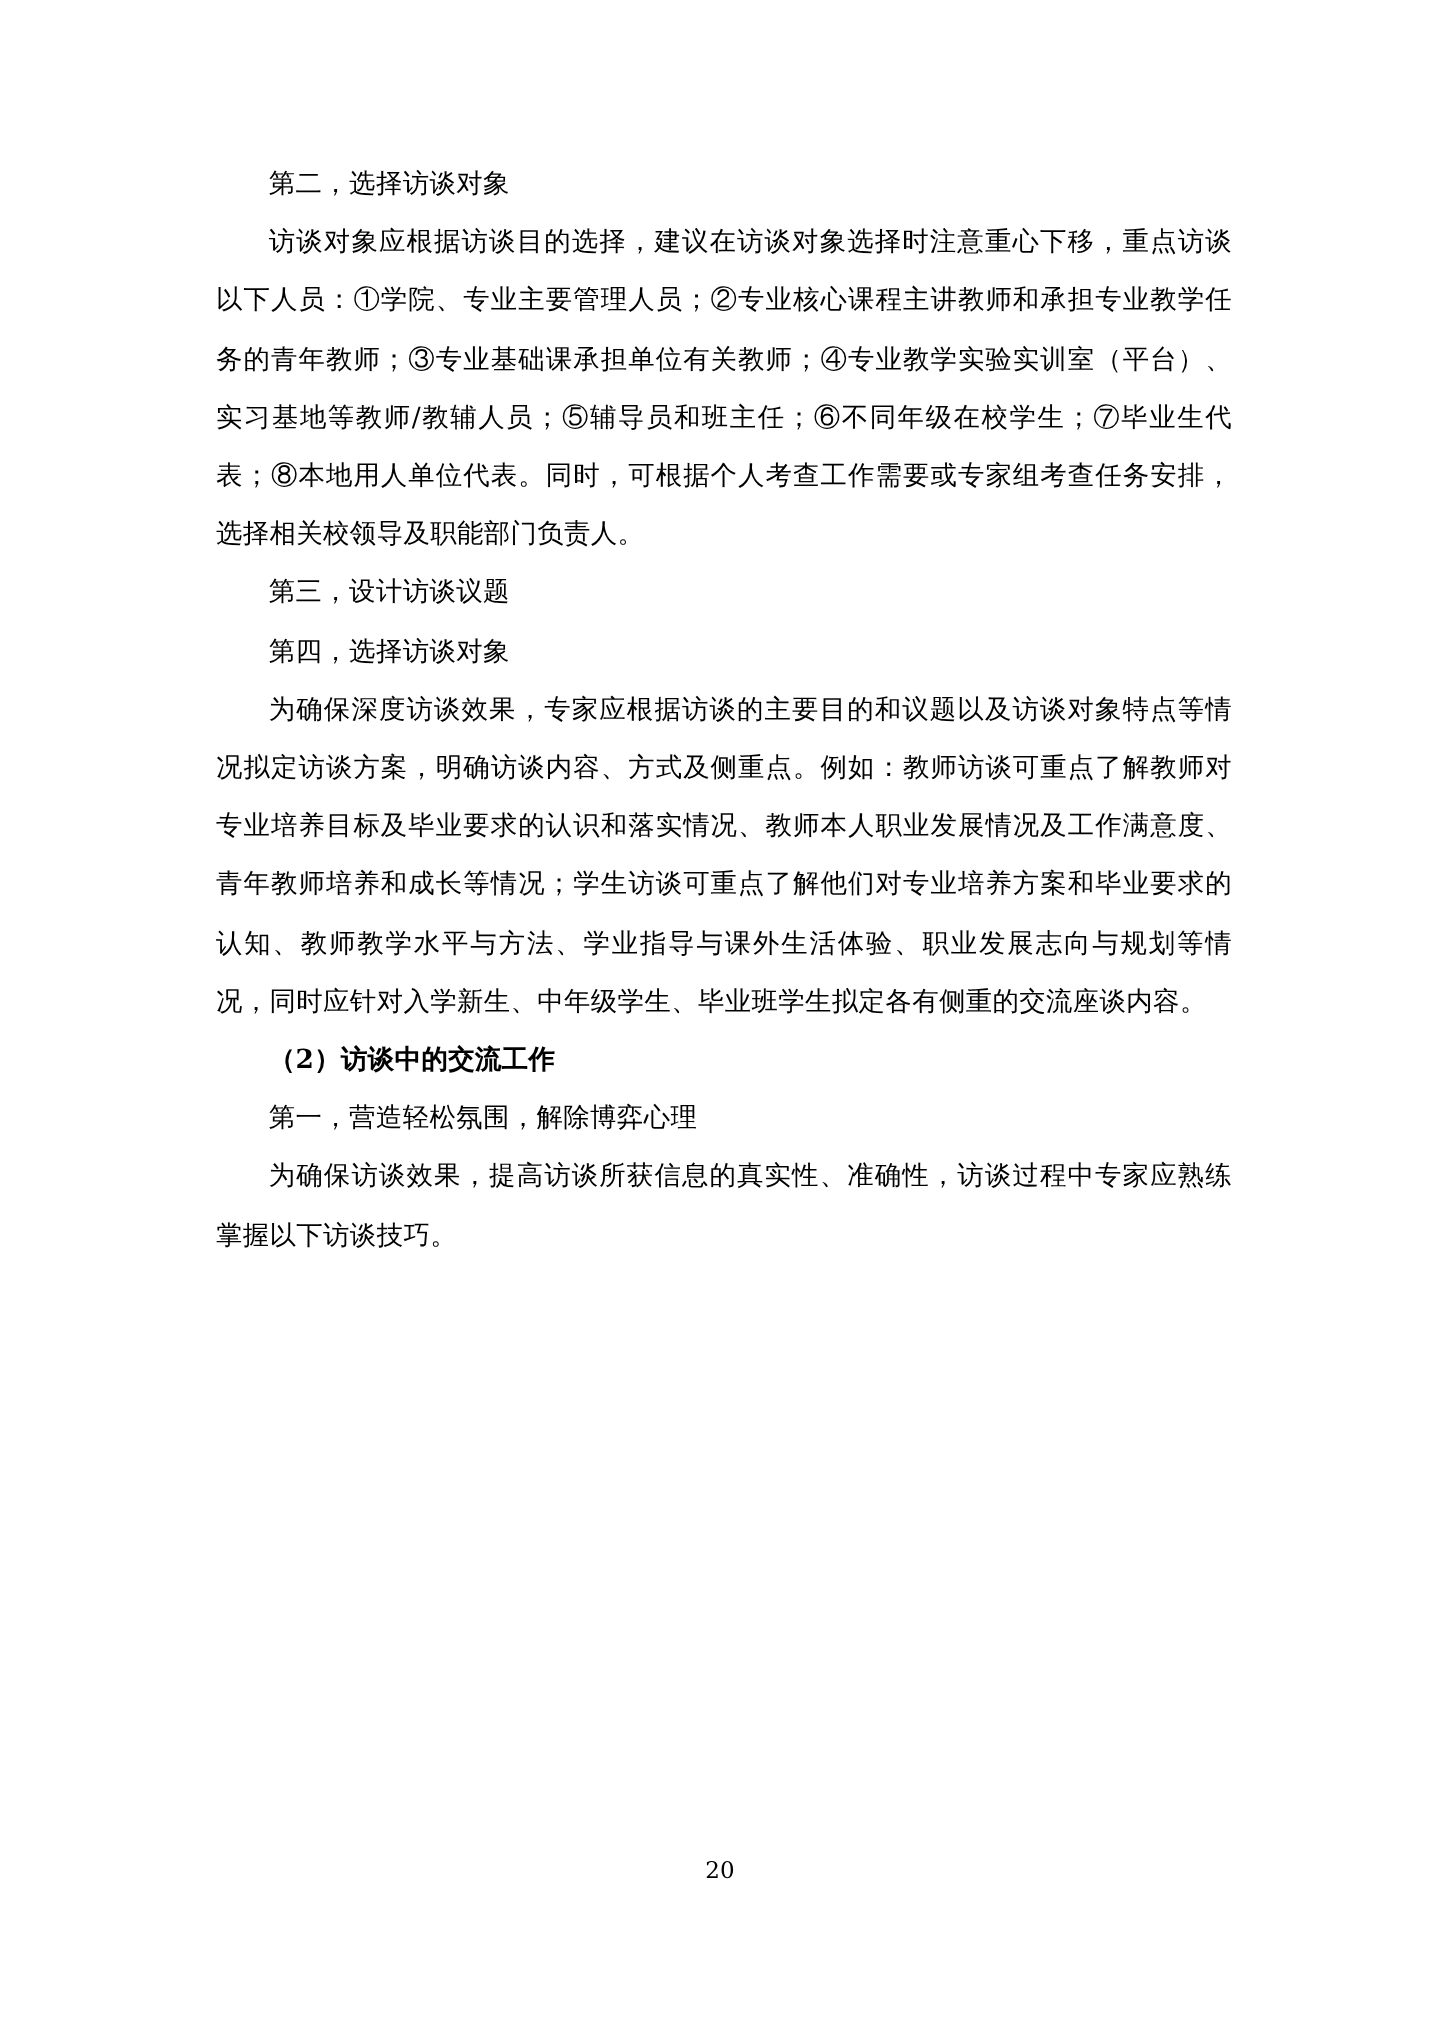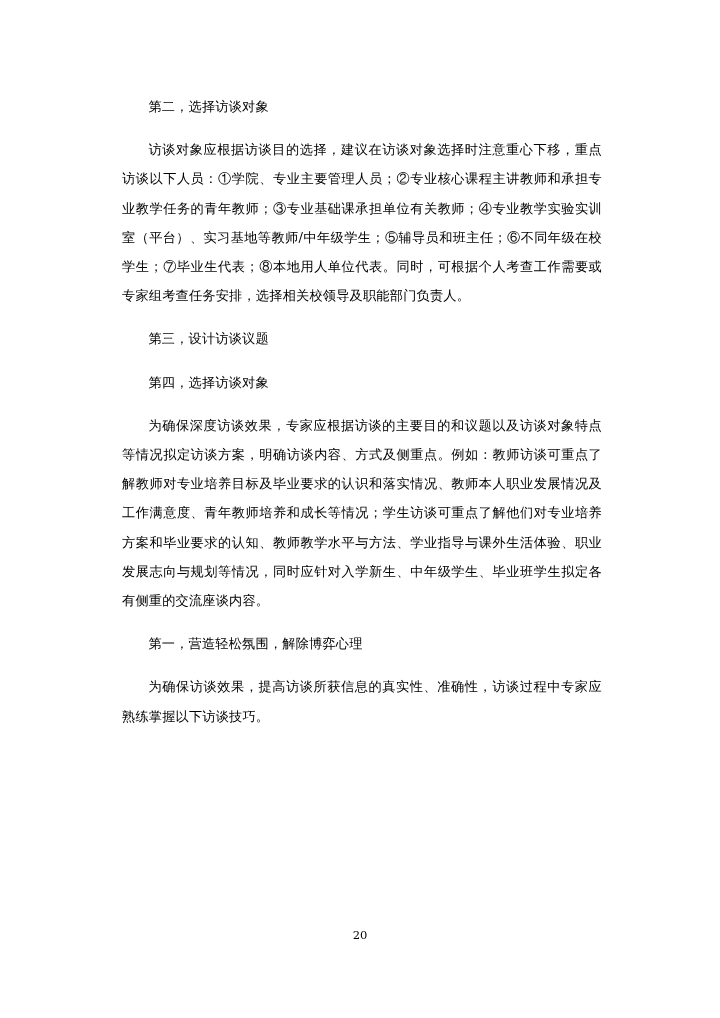--- a/index.html
+++ b/index.html
@@ -19,21 +19,21 @@
     overflow: hidden;
     box-sizing: border-box;
   }
   .content {
     position: absolute;
     left: 108px;
     top: 78px;
     width: 508px;
   }
   p {
-    margin: 14px;
+    margin: 0;
     font-size: 13.2px;
     line-height: 29.2px;
     color: #000000;
     text-align: justify;
     text-justify: inter-ideograph;
     letter-spacing: 0.2px;
   }
   .indent {
     text-indent: 2em;
   }
@@ -51,21 +51,22 @@
     color: #000000;
     font-family: "DejaVu Serif", "Liberation Serif", serif;
   }
 </style>
 </head>
 <body>
 
 <div class="page">
   <div class="content">
     <p class="indent">第二，选择访谈对象</p>
-    <p class="indent">访谈对象应根据访谈目的选择，建议在访谈对象选择时注意重心下移，重点访谈以下人员：①学院、专业主要管理人员；②专业核心课程主讲教师和承担专业教学任务的青年教师；③专业基础课承担单位有关教师；④专业教学实验实训室（平台）、实习基地等教师/中年级学生；⑤辅导员和班主任；⑥不同年级在校学生；⑦毕业生代表；⑧本地用人单位代表。同时，可根据个人考查工作需要或专家组考查任务安排，选择相关校领导及职能部门负责人。</p>
+    <p class="indent">访谈对象应根据访谈目的选择，建议在访谈对象选择时注意重心下移，重点访谈以下人员：①学院、专业主要管理人员；②专业核心课程主讲教师和承担专业教学任务的青年教师；③专业基础课承担单位有关教师；④专业教学实验实训室（平台）、实习基地等教师/教辅人员；⑤辅导员和班主任；⑥不同年级在校学生；⑦毕业生代表；⑧本地用人单位代表。同时，可根据个人考查工作需要或专家组考查任务安排，选择相关校领导及职能部门负责人。</p>
     <p class="indent">第三，设计访谈议题</p>
     <p class="indent">第四，选择访谈对象</p>
     <p class="indent">为确保深度访谈效果，专家应根据访谈的主要目的和议题以及访谈对象特点等情况拟定访谈方案，明确访谈内容、方式及侧重点。例如：教师访谈可重点了解教师对专业培养目标及毕业要求的认识和落实情况、教师本人职业发展情况及工作满意度、青年教师培养和成长等情况；学生访谈可重点了解他们对专业培养方案和毕业要求的认知、教师教学水平与方法、学业指导与课外生活体验、职业发展志向与规划等情况，同时应针对入学新生、中年级学生、毕业班学生拟定各有侧重的交流座谈内容。</p>
+    <p class="heading">（2）访谈中的交流工作</p>
     <p class="indent">第一，营造轻松氛围，解除博弈心理</p>
     <p class="indent">为确保访谈效果，提高访谈所获信息的真实性、准确性，访谈过程中专家应熟练掌握以下访谈技巧。</p>
   </div>
   <div class="pagenum">20</div>
 </div>
 
 </body></html>

